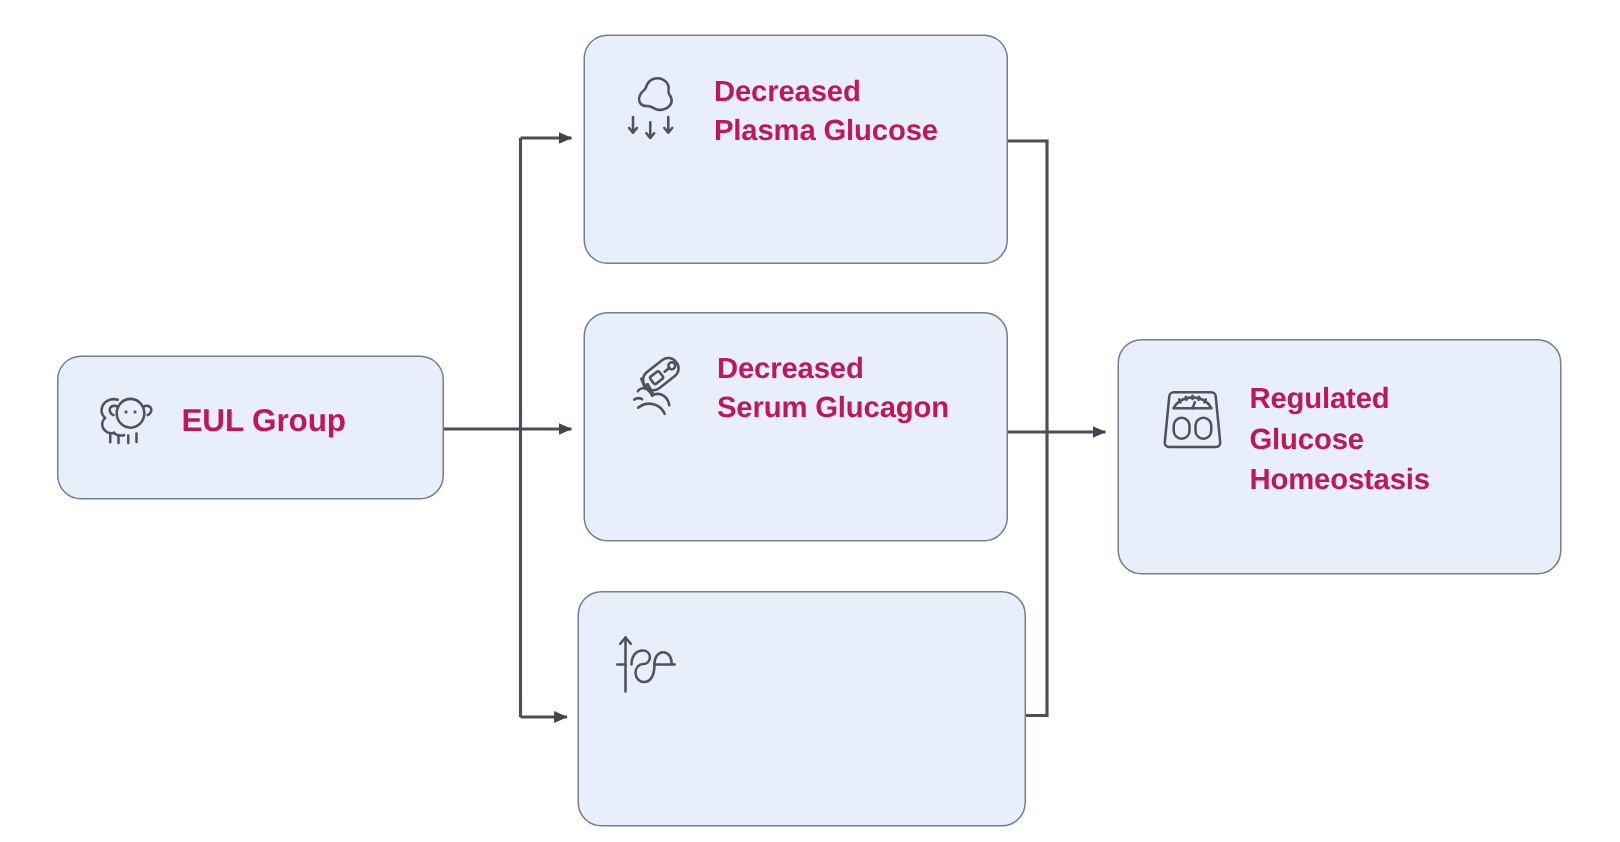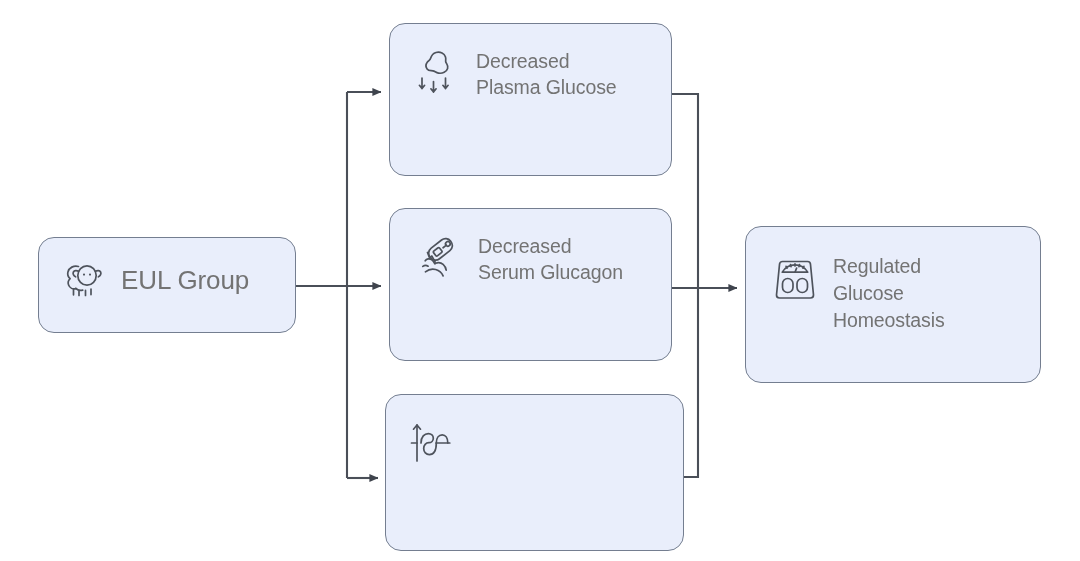--- a/index.html
+++ b/index.html
@@ -38,34 +38,34 @@
   .node-inner {
     display: flex;
     align-items: flex-start;
     gap: 14px;
   }
   .node-icon {
     flex: 0 0 auto;
     display: block;
   }
   .node-label {
-    font-weight: normal;
-    color: #737373;
+    font-weight: bold;
+    color: #be185d;
     letter-spacing: -0.1px;
     white-space: pre-line;
   }
 
   
   #node-eul {
     left: 38px; top: 237px; width: 258px; height: 96px;
   }
   #node-eul .node-inner {
     padding: 20px 0 0 22px; align-items: center;
   }
-  #node-eul .node-label { font-size: 26px; line-height: 26px; }
+  #node-eul .node-label { font-size: 21px; line-height: 26px; }
 
   #node-glucose {
     left: 389px; top: 23px; width: 283px; height: 153px;
   }
   #node-glucose .node-inner { padding: 24px 0 0 26px; }
   #node-glucose .node-label { font-size: 19.5px; line-height: 26px; }
 
   #node-glucagon {
     left: 389px; top: 208px; width: 283px; height: 153px;
   }

